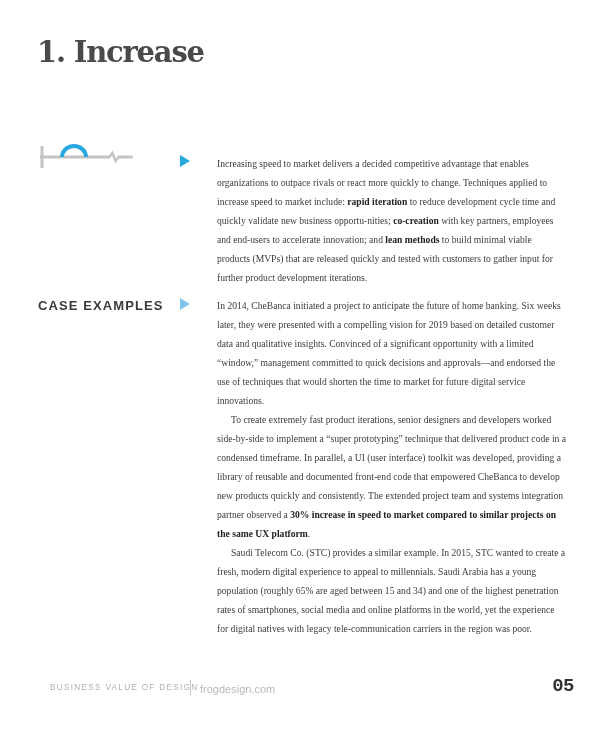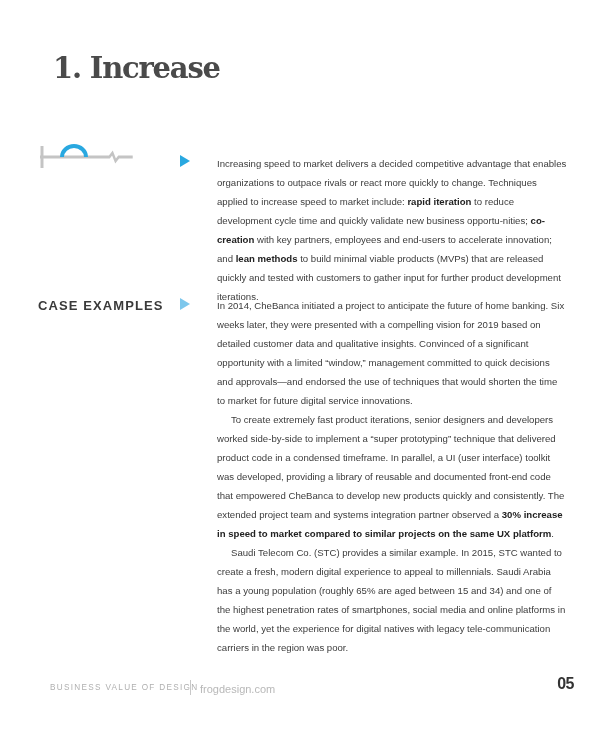--- a/index.html
+++ b/index.html
@@ -1,35 +1,35 @@
 <!DOCTYPE html>
 <html><head>
 <meta charset="utf-8">
 <style>
   html, body { margin: 0; padding: 0; background: #ffffff; }
   body { width: 600px; height: 740px; position: relative; overflow: hidden; font-family: "Liberation Sans", sans-serif; color: #3a3a3a; }
-  .title { position: absolute; left: 37px; top: 36px; margin: 16px; font-family: "DejaVu Serif", serif; font-weight: bold; font-size: 29px; line-height: 32px; color: #4a4a4a; letter-spacing: -1.2px; }
+  .title { position: absolute; left: 37px; top: 36px; margin: 0; font-family: "DejaVu Serif", serif; font-weight: bold; font-size: 29px; line-height: 32px; color: #4a4a4a; letter-spacing: -1.2px; }
   .title span { display: block; }
   .timeline { position: absolute; left: 40px; top: 138px; width: 100px; height: 40px; }
   .arrow { position: absolute; width: 0; height: 0; border-top: 6px solid transparent; border-bottom: 6px solid transparent; border-left: 10px solid #29a8e0; }
   .arrow.a1 { left: 180px; top: 155px; }
   .arrow.a2 { left: 180px; top: 298px; border-left-color: #7dc7ec; }
-  .body-text { position: absolute; left: 217px; width: 350px; font-size: 9.6px; line-height: 19px; color: #3c3c3c; }
+  .body-text { position: absolute; left: 217px; width: 350px; font-size: 9.6px; line-height: 19px; color: #3c3c3c; font-family: Liberation Serif, serif; }
   .body-text p { margin: 0; }
   .body-text b { color: #222; }
   .intro { top: 154px; }
   .case { top: 296px; }
   .case .heading { font-weight: bold; color: #222; font-size: 10px; }
   .indent { text-indent: 14px; }
   .case-label { position: absolute; left: 38px; top: 298px; font-size: 13px; letter-spacing: 1.1px; font-weight: bold; color: #3a3a3a; }
   .footer { position: absolute; left: 38px; top: 679px; width: 524px; height: 20px; margin-left: 12px; }
   .footer-left { position: absolute; left: 0; top: 4px; font-size: 8.2px; letter-spacing: 1.3px; color: #b0b0b0; }
   .footer-sep { position: absolute; left: 140px; top: 1px; width: 1px; height: 15px; background: #c8c8c8; }
   .footer-url { position: absolute; left: 150px; top: 4px; font-size: 11px; color: #b8b8b8; }
-  .page-num { position: absolute; right: 0; top: -4px; font-family: Liberation Sans, sans-serif; font-weight: bold; font-size: 16px; color: #333; letter-spacing: -0.5px; }
+  .page-num { position: absolute; right: 0; top: -4px; font-family: Liberation Mono, monospace; font-weight: bold; font-size: 19px; color: #333; letter-spacing: -0.5px; }
 </style>
 </head>
 <body>
 
 <h1 class="title">
   <span>1. Increase</span>
 </h1>
 
 <svg class="timeline" viewBox="0 0 100 40" width="100" height="40">
   <line x1="2" y1="8" x2="2" y2="30" stroke="#c4c4c4" stroke-width="3"></line>

